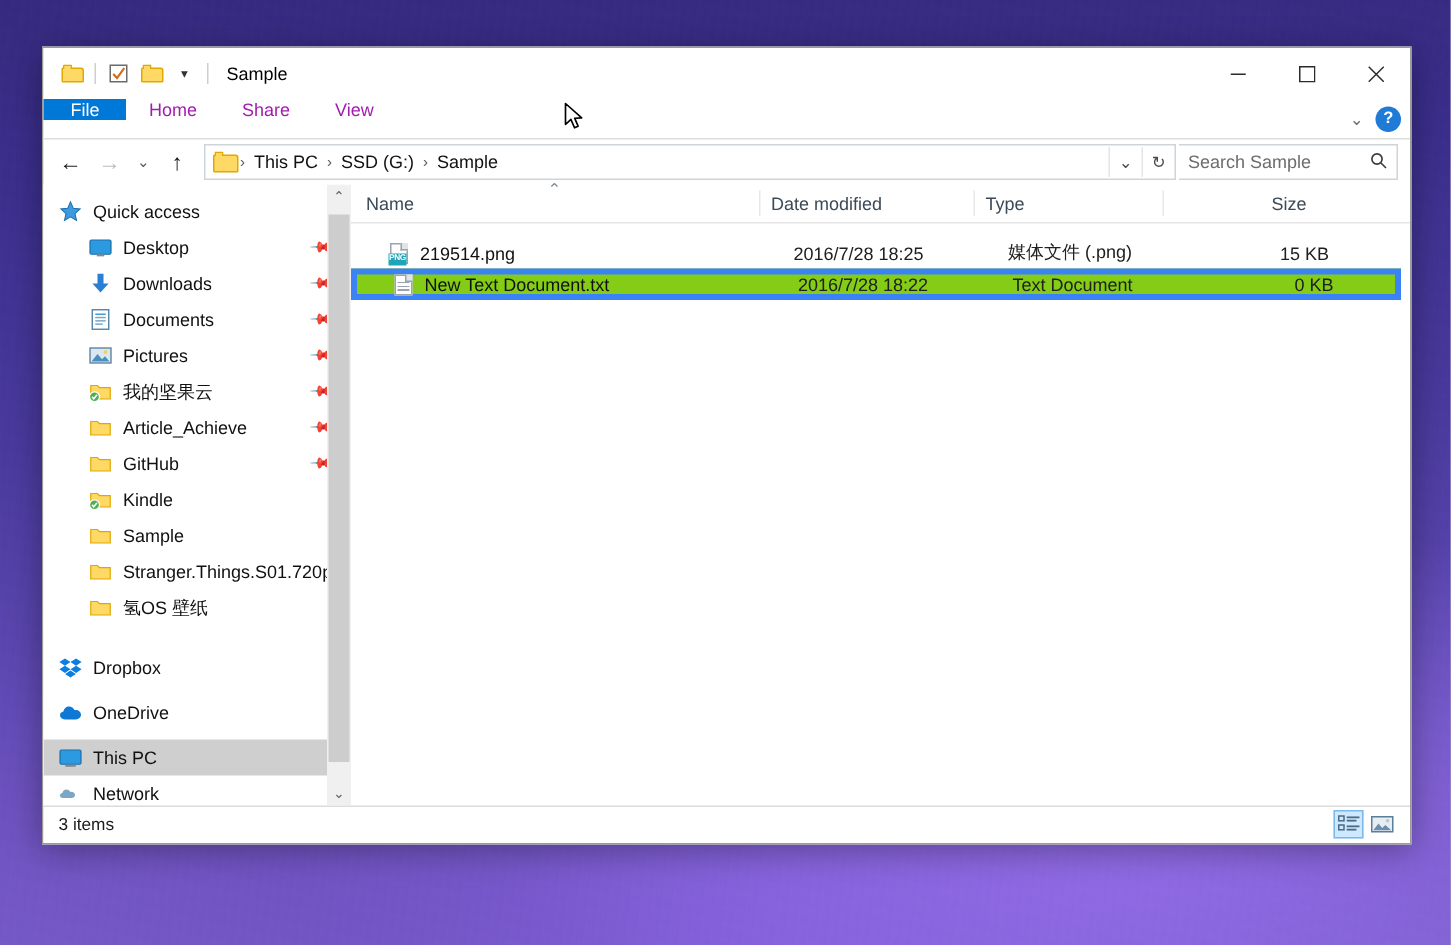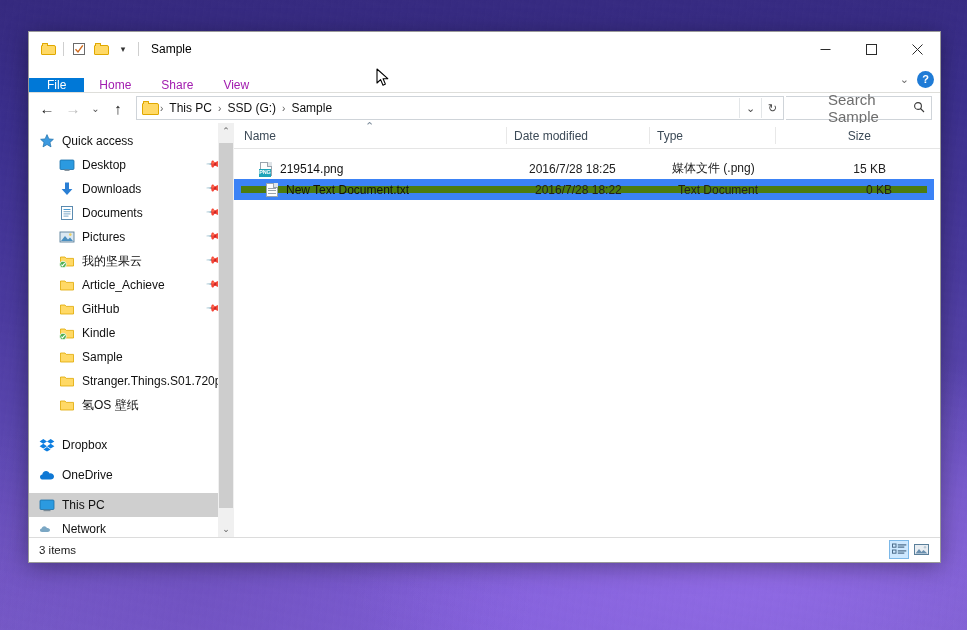--- a/index.html
+++ b/index.html
@@ -89,21 +89,21 @@
     border-radius: 1px 1px 0 0; box-sizing: border-box;
   }
   .folder-ico.lg { width: 17px; height: 14px; }
   .folder-ico.lg i { width: 17px; height: 12px; }
 
   
   .ribbon {
     height: 26px; min-height: 26px;
     background: #ffffff;
     border-bottom: 1px solid #dededa;
-    display: flex; align-items: flex-end;
+    display: flex; align-items: flex-start;
     position: relative;
   }
   .rtab {
     padding: 0 15px;
     display: flex; align-items: center;
     font-size: 12px; color: #a21caf;
   }
   .rtab.file {
     background: #0078d7;
     color: #ffffff;
@@ -159,21 +159,21 @@
   }
   .searchbox {
     width: 133px; height: 22px;
     border: 1px solid #cfd4d9;
     border-left: none;
     margin-left: 0px;
     display: flex; align-items: center;
     padding: 0 6px;
     background: #fff;
   }
-  .searchbox .ph { flex: 1; color: #6d6d6d; font-size: 15px; margin-left: 36px; }
+  .searchbox .ph { flex: 1; color: #6d6d6d; font-size: 12px; }
   .searchbox .mag { color: #3a3a3a; font-size: 12px; }
 
   
   .wbody { flex: 1; display: flex; min-height: 0; background:#fff; }
 
   
   .navpane {
     width: 205px; min-width: 205px;
     background: #ffffff;
     position: relative;
@@ -245,22 +245,22 @@
   .frow {
     height: 21px;
     display: flex; align-items: center;
     padding-left: 24px;
     border: 1px solid transparent;
     margin: 0 6px 0 0;
     box-sizing: border-box;
     font-size: 12px; color: #111;
   }
   .frow.sel {
-    background: #4d7c0f;
-    border: 7px solid #3b82f6;
+    background: #84cc16;
+    border: 4px solid #3b82f6;
   }
   .fc { display: flex; align-items: center; height: 21px; }
   .fc-name { width: 262px; }
   .fc-date { width: 135px; padding-left: 8px; color: #202020; }
   .fc-type { width: 118px; padding-left: 8px; color: #202020; }
   .fc-size { width: 88px; padding-left: 8px; justify-content: flex-end; padding-right: 6px; color: #202020; }
   .fname { margin-left: 7px; }
 
   
   .fileico { width: 14px; height: 16px; position: relative; flex: none; }

